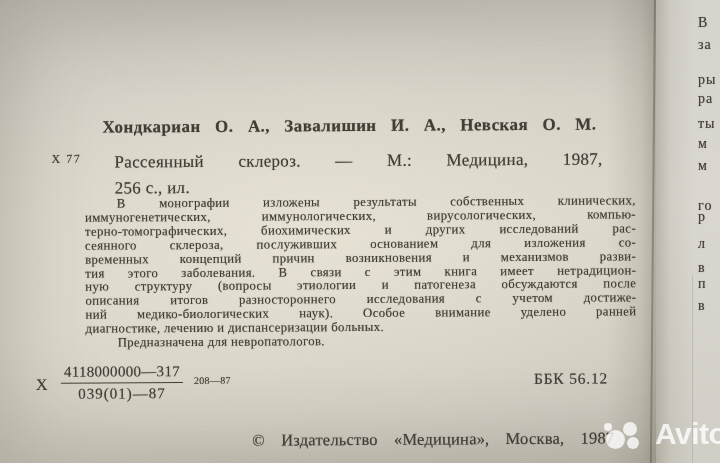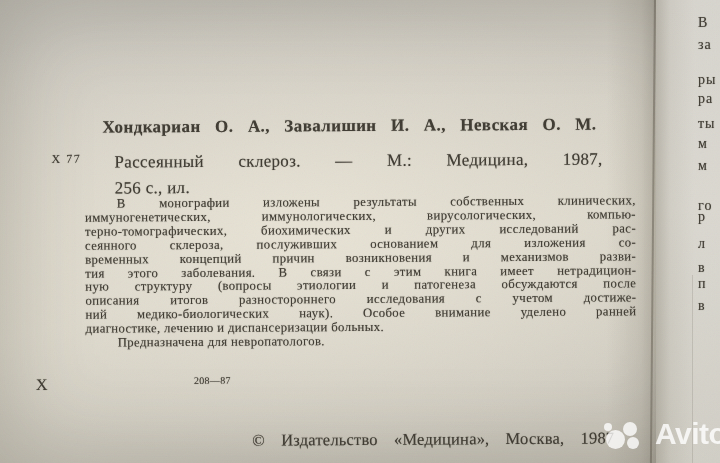--- a/index.html
+++ b/index.html
@@ -114,21 +114,26 @@
       <div class="ann-line j ink">временных концепций причин возникновения и механизмов разви-</div>
       <div class="ann-line j ink">тия этого заболевания. В связи с этим книга имеет нетрадицион-</div>
       <div class="ann-line j ink">ную структуру (вопросы этиологии и патогенеза обсуждаются после</div>
       <div class="ann-line j ink">описания итогов разностороннего исследования с учетом достиже-</div>
       <div class="ann-line j ink">ний медико-биологических наук). Особое внимание уделено ранней</div>
       <div class="ann-line ink">диагностике, лечению и диспансеризации больных.</div>
       <div class="ann-line indent ink">Предназначена для невропатологов.</div>
     </div>
 
     <div class="cat-letter ink">Х</div>
+    <div class="frac">
+      <div class="frac-num ink">4118000000—317</div>
+      <div class="frac-den ink">039(01)—87</div>
+    </div>
     <div class="cat-suffix ink">208—87</div>
+    <div class="bbk ink">ББК 56.12</div>
 
     <div class="copyright ink">© Издательство «Медицина», Москва, 1987</div>
   </div>
 
   <svg class="grain" width="720" height="463">
     <filter id="n">
         <feTurbulence type="fractalNoise" baseFrequency="0.9" numOctaves="2"></feTurbulence>
       </filter>
     <rect width="720" height="463" filter="url(#n)"></rect>
   </svg>

